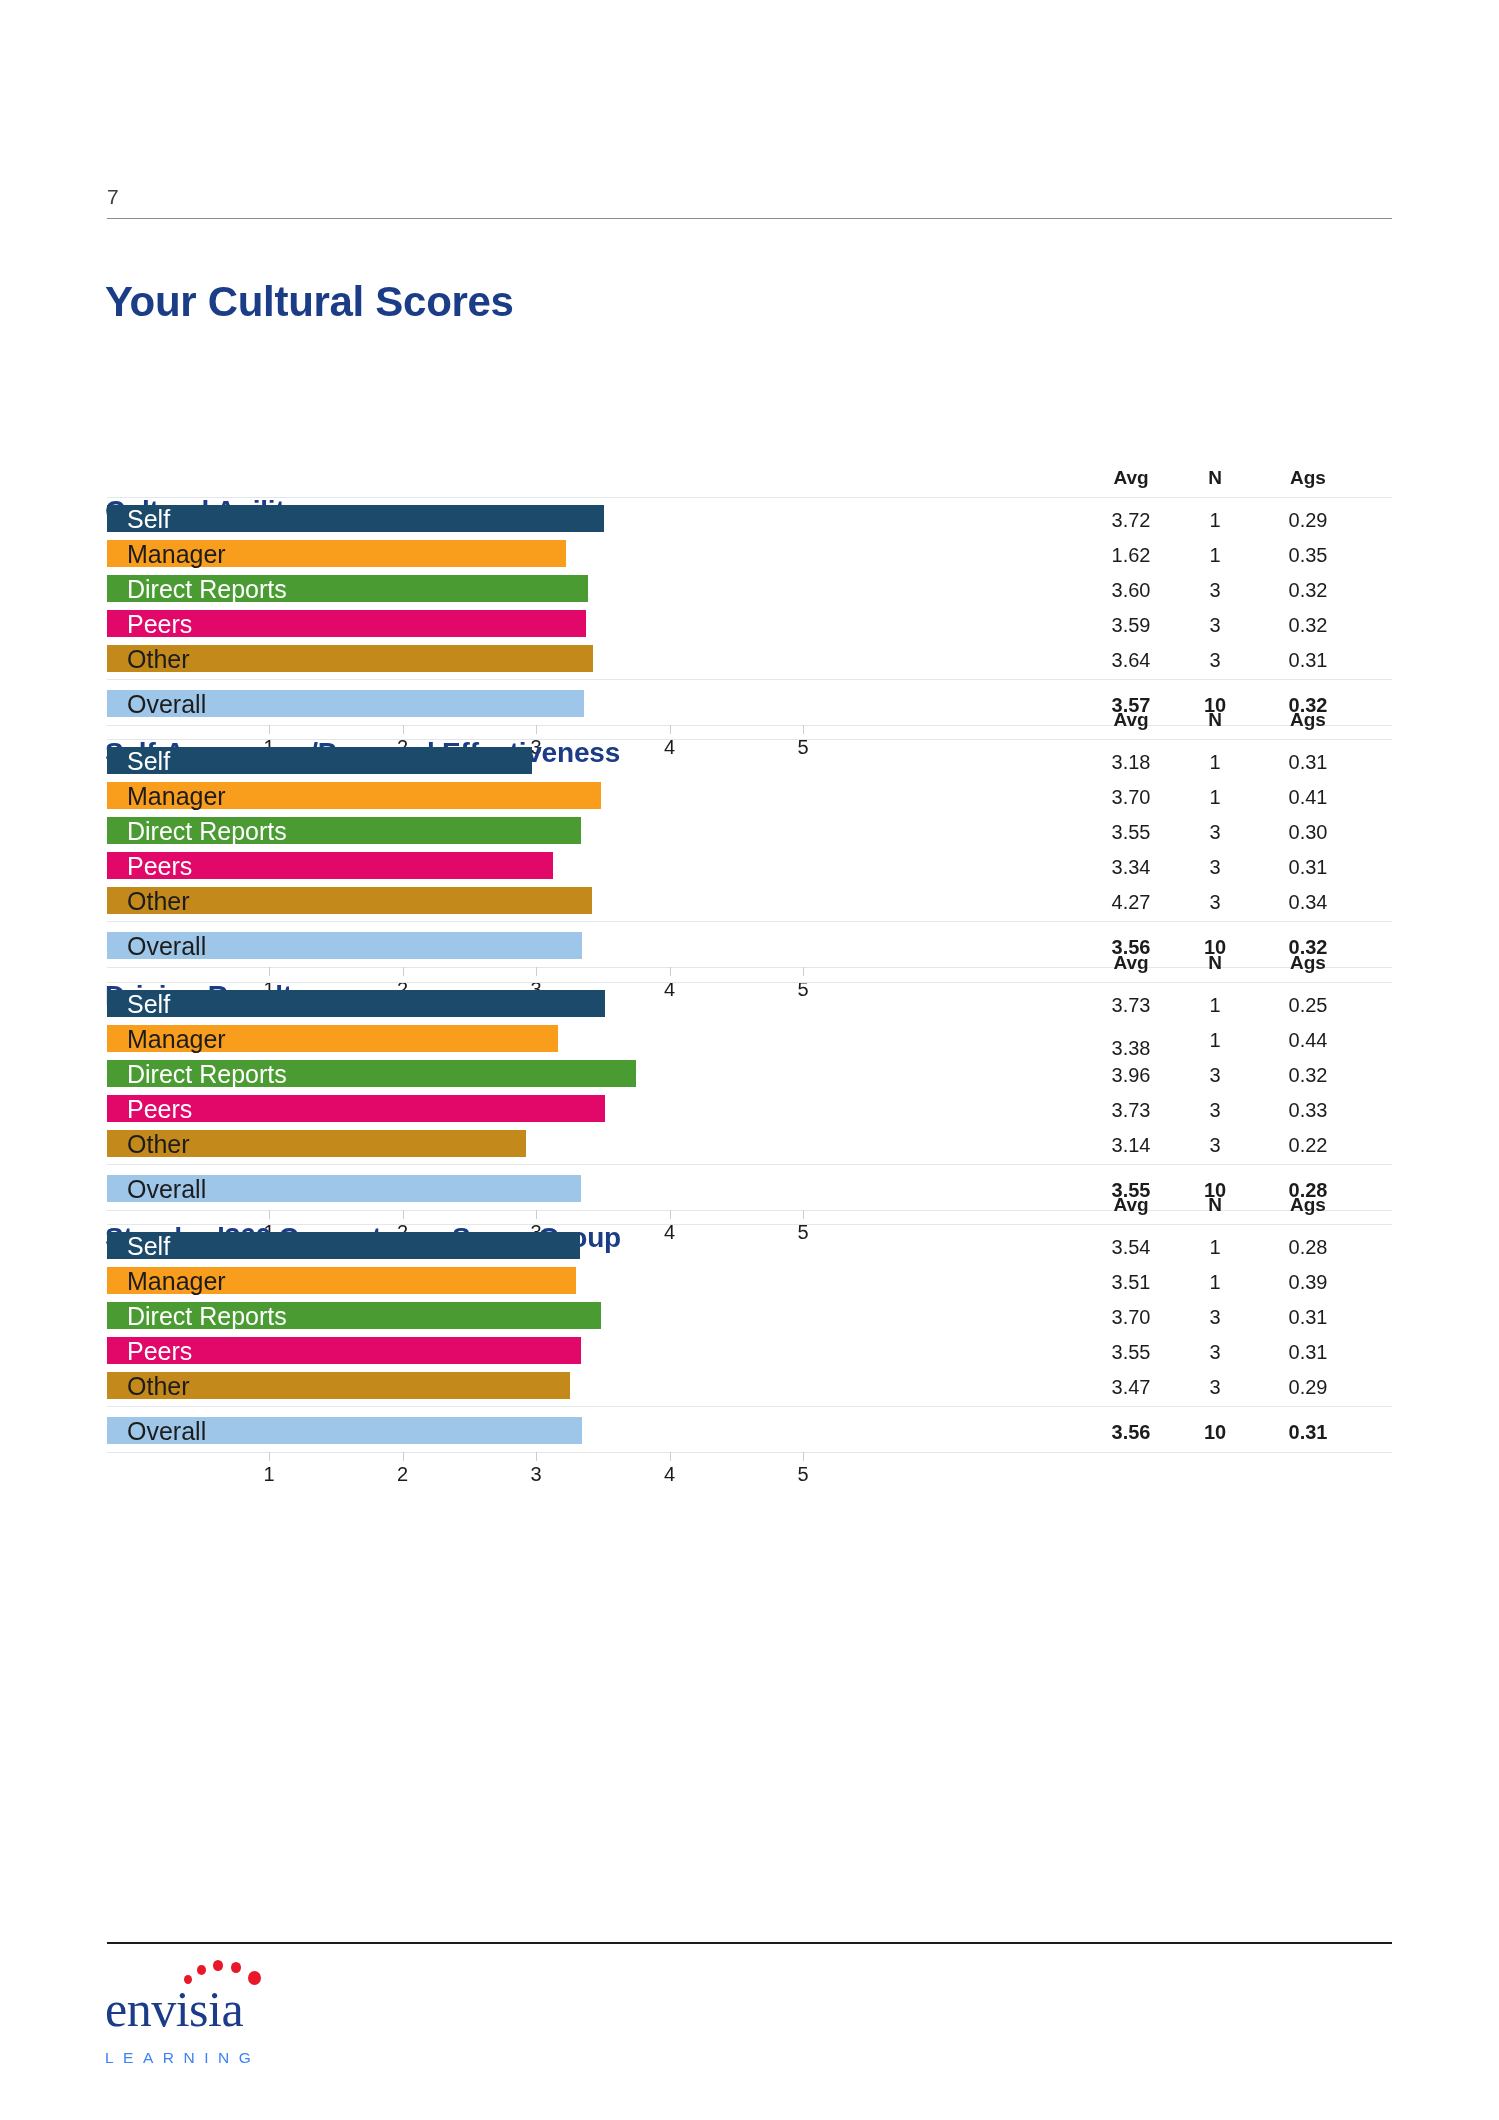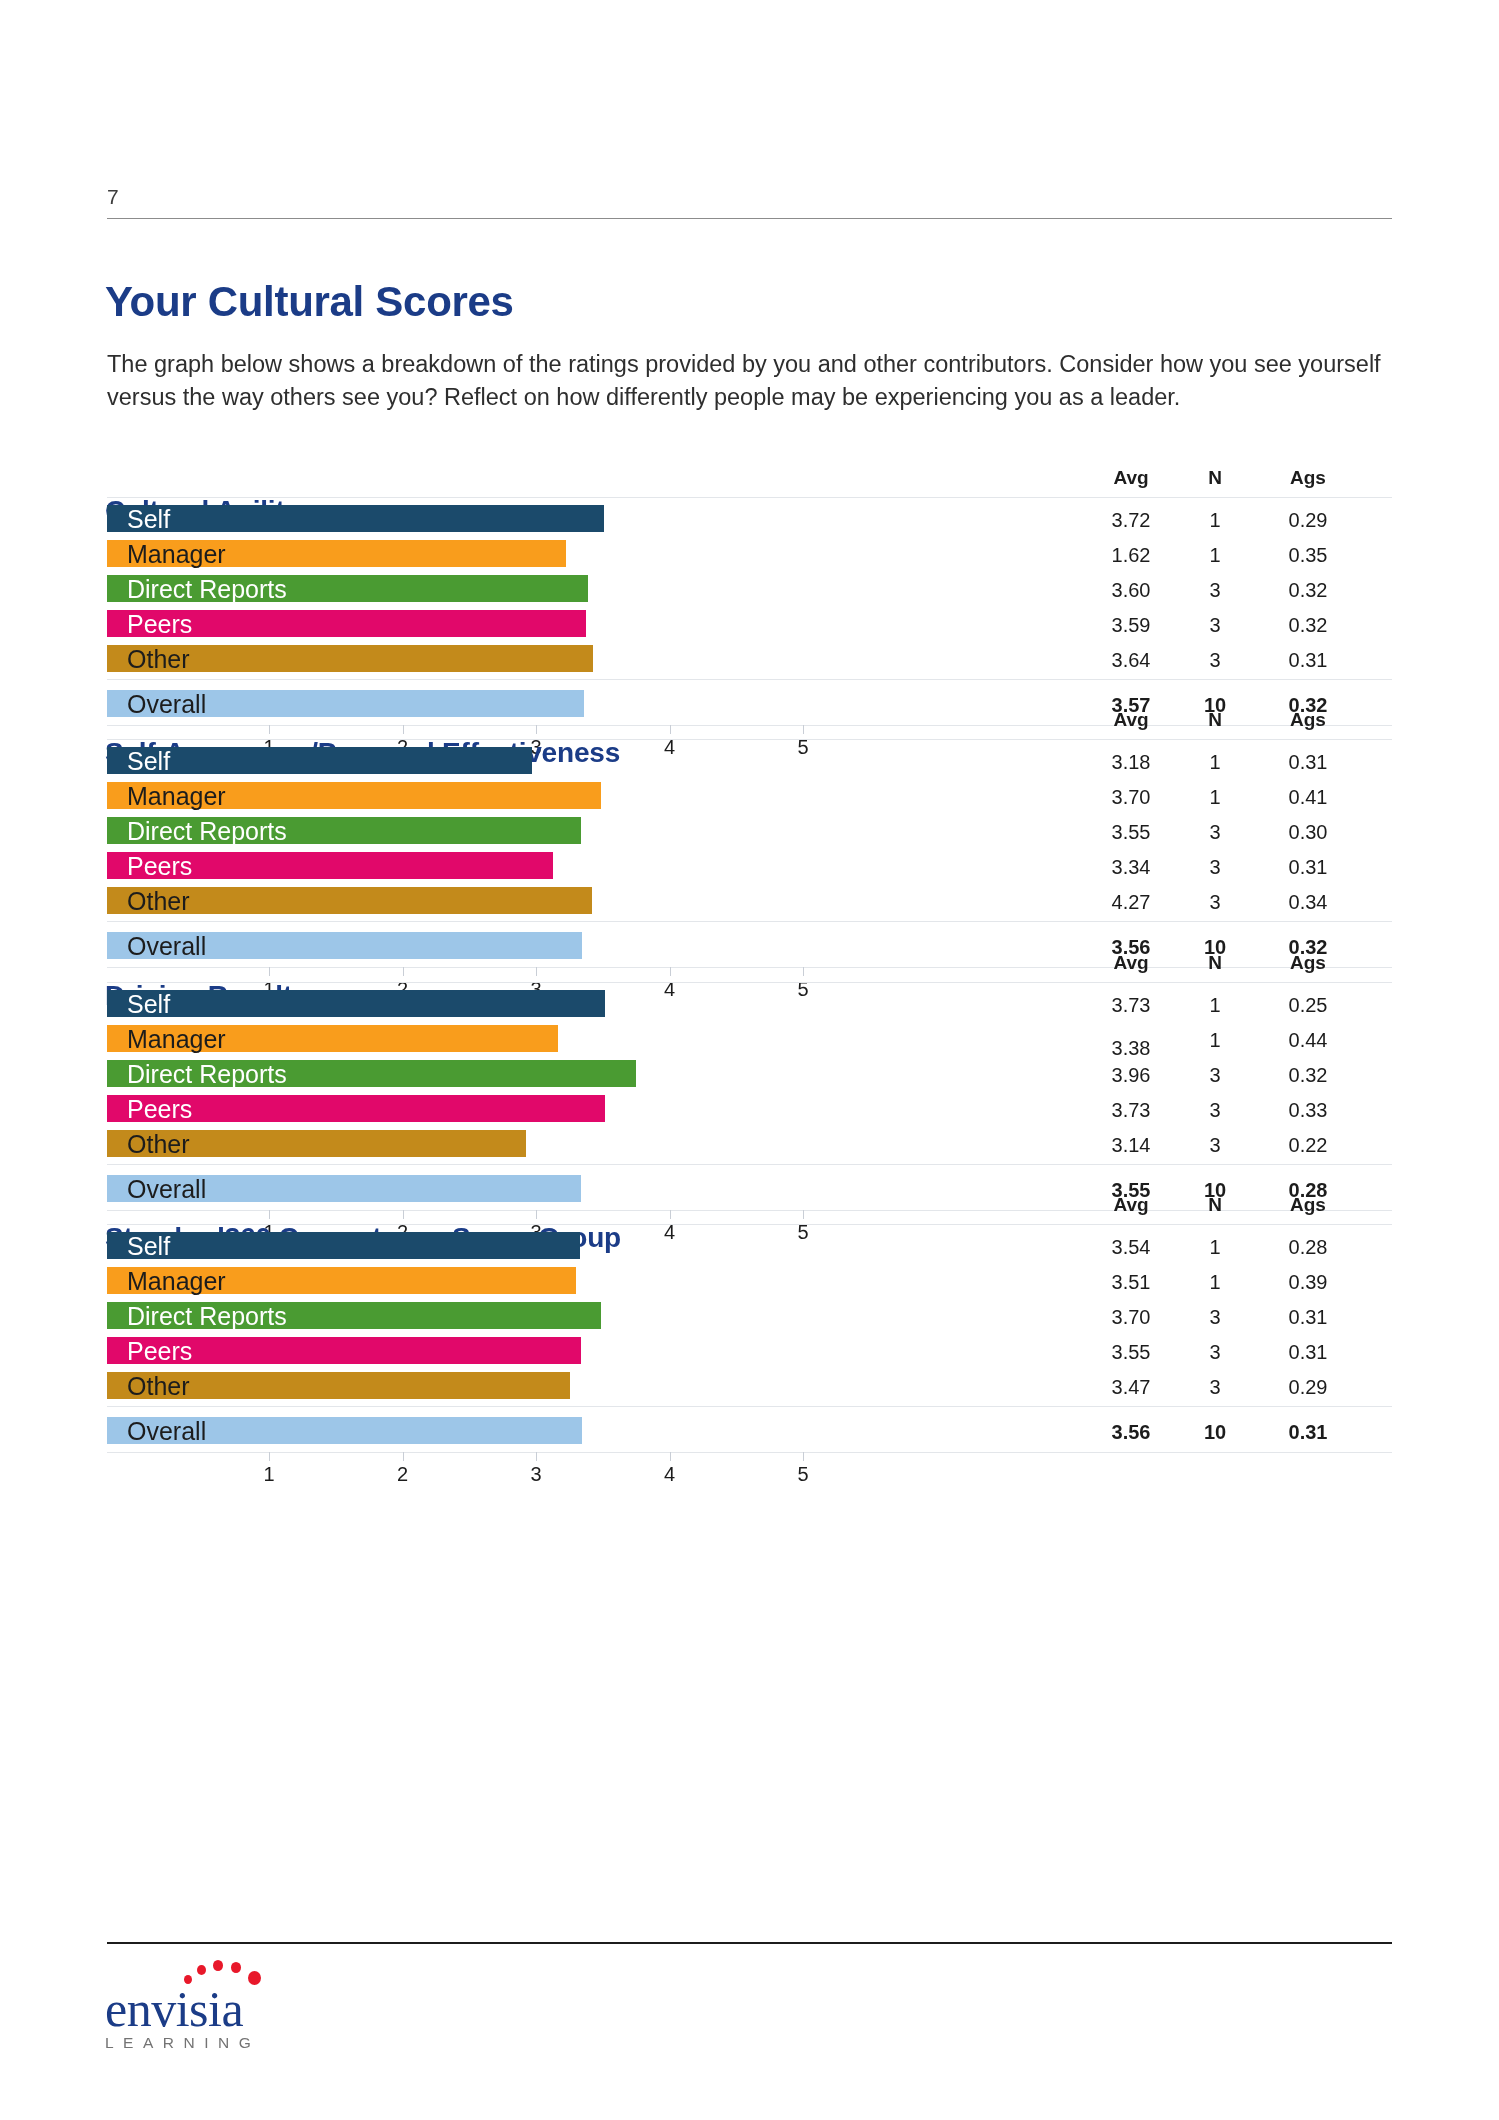--- a/index.html
+++ b/index.html
@@ -180,23 +180,23 @@
   }
   .logo-word {
     font-family: "Liberation Serif", serif;
     font-size: 50px;
     color: #1b3c87;
     line-height: 50px;
     letter-spacing: -0.5px;
   }
   .logo-sub {
     font-size: 15.5px;
-    color: #737373;
+    color: #3b82f6;
     letter-spacing: 9.5px;
-    margin-top: 0;
+    margin-top: 15px;
   }
 
   .footer-right {
     position: absolute;
     right: 107px;
     top: 1968px;
     text-align: right;
   }
   .footer-line1 {
     font-size: 20px;
@@ -213,21 +213,20 @@
 </head>
 <body>
 
 <div class="page">
 
   <div class="page-number">7</div>
   <div class="header-rule"></div>
 
   <h1 class="title">Your Cultural Scores</h1>
 
-  <p class="intro">The graph below shows a breakdown of the ratings provided by you and other contributors. Consider how you see yourself versus the way others see you? Reflect on how differently people may be experiencing you as a leader.</p>
 
   <div id="charts">
       <div class="block" style="top: 455px;">
         <div class="block-title">Cultural Agility</div>
         <div class="col-heads col-avg">Avg</div>
         <div class="col-heads col-n">N</div>
         <div class="col-heads col-ags">Ags</div>
         <div class="head-rule"></div>
         <div class="rows">
           <div class="row" style="height:35px">

